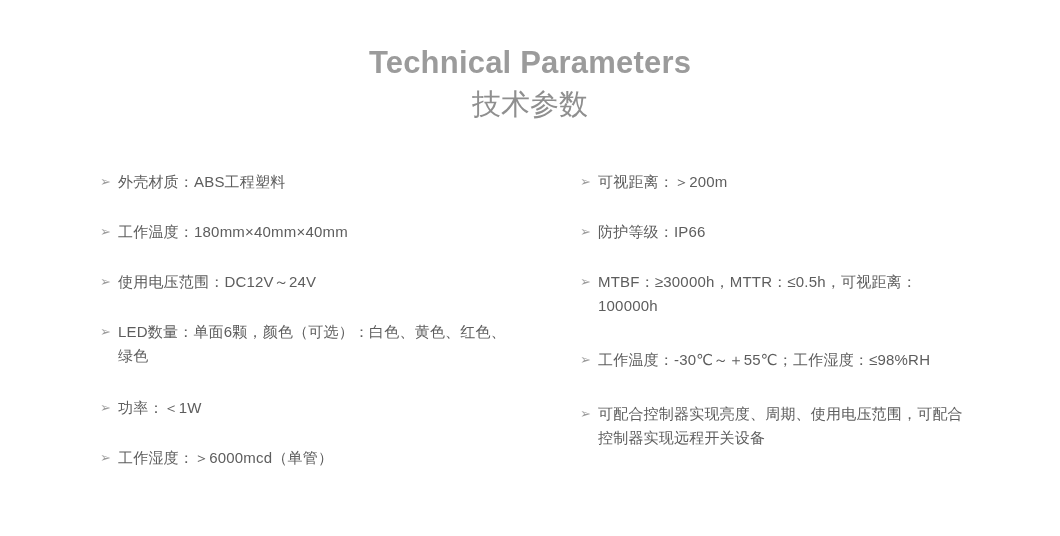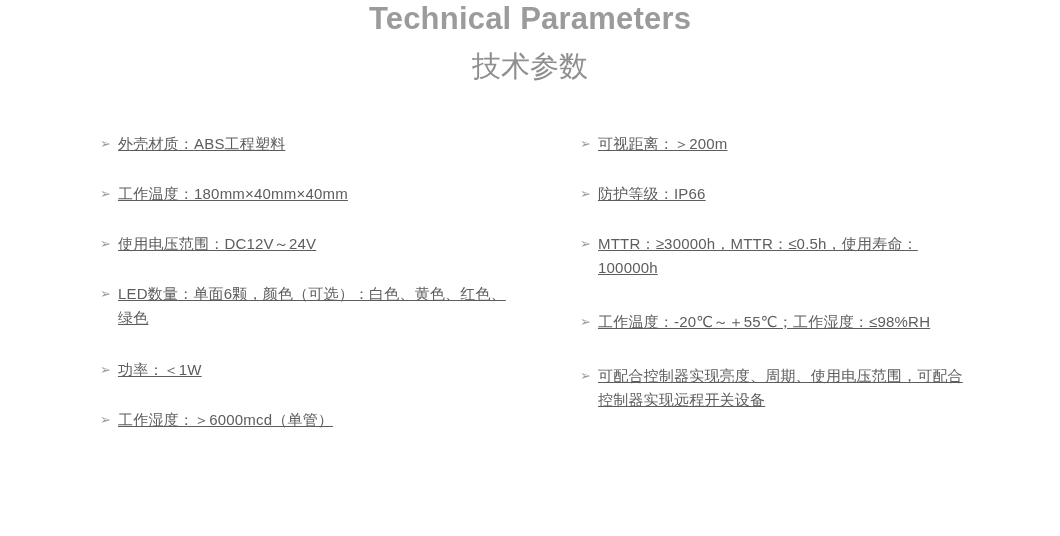--- a/index.html
+++ b/index.html
@@ -14,34 +14,35 @@
     overflow: hidden;
   }
   .page {
     position: relative;
     width: 1060px;
     height: 536px;
     box-sizing: border-box;
   }
   .heading {
     text-align: center;
+    padding-top: 44px;
   }
   .title-en {
     font-size: 31px;
     font-weight: bold;
     color: #9b9b9b;
     letter-spacing: 0.2px;
     line-height: 1.25;
   }
   .title-cn {
     font-size: 29px;
     font-weight: normal;
     color: #8f8f8f;
     line-height: 1.35;
-    margin-top: 8px;
+    margin-top: 2px;
   }
   .columns {
     display: flex;
     margin-top: 46px;
     padding: 0 96px 0 100px;
     box-sizing: border-box;
   }
   .col {
     width: 50%;
     box-sizing: border-box;
@@ -64,21 +65,20 @@
     font-size: 13px;
     line-height: 24px;
     text-align: left;
   }
   .spec .text {
     flex: 1 1 auto;
     font-size: 15px;
     color: #5d5d5d;
     line-height: 24px;
     letter-spacing: 0.2px;
-    text-decoration: underline;
   }
   .col.left .spec:nth-child(4) { margin-bottom: 28px; }
   .col.right .spec:nth-child(3) { margin-bottom: 30px; }
   .col.right .spec:nth-child(4) { margin-bottom: 30px; }
 </style>
 </head>
 <body>
 
 <div class="page">
 
@@ -130,26 +130,26 @@
         <span class="text">可视距离：＞200m</span>
       </div>
 
       <div class="spec">
         <span class="bullet">➢</span>
         <span class="text">防护等级：IP66</span>
       </div>
 
       <div class="spec">
         <span class="bullet">➢</span>
-        <span class="text">MTTR：≥30000h，MTTR：≤0.5h，使用寿命：100000h</span>
+        <span class="text">MTBF：≥30000h，MTTR：≤0.5h，可视距离：100000h</span>
       </div>
 
       <div class="spec">
         <span class="bullet">➢</span>
-        <span class="text">工作温度：-20℃～＋55℃；工作湿度：≤98%RH</span>
+        <span class="text">工作温度：-30℃～＋55℃；工作湿度：≤98%RH</span>
       </div>
 
       <div class="spec">
         <span class="bullet">➢</span>
         <span class="text">可配合控制器实现亮度、周期、使用电压范围，可配合控制器实现远程开关设备</span>
       </div>
 
     </div>
 
   </div>

